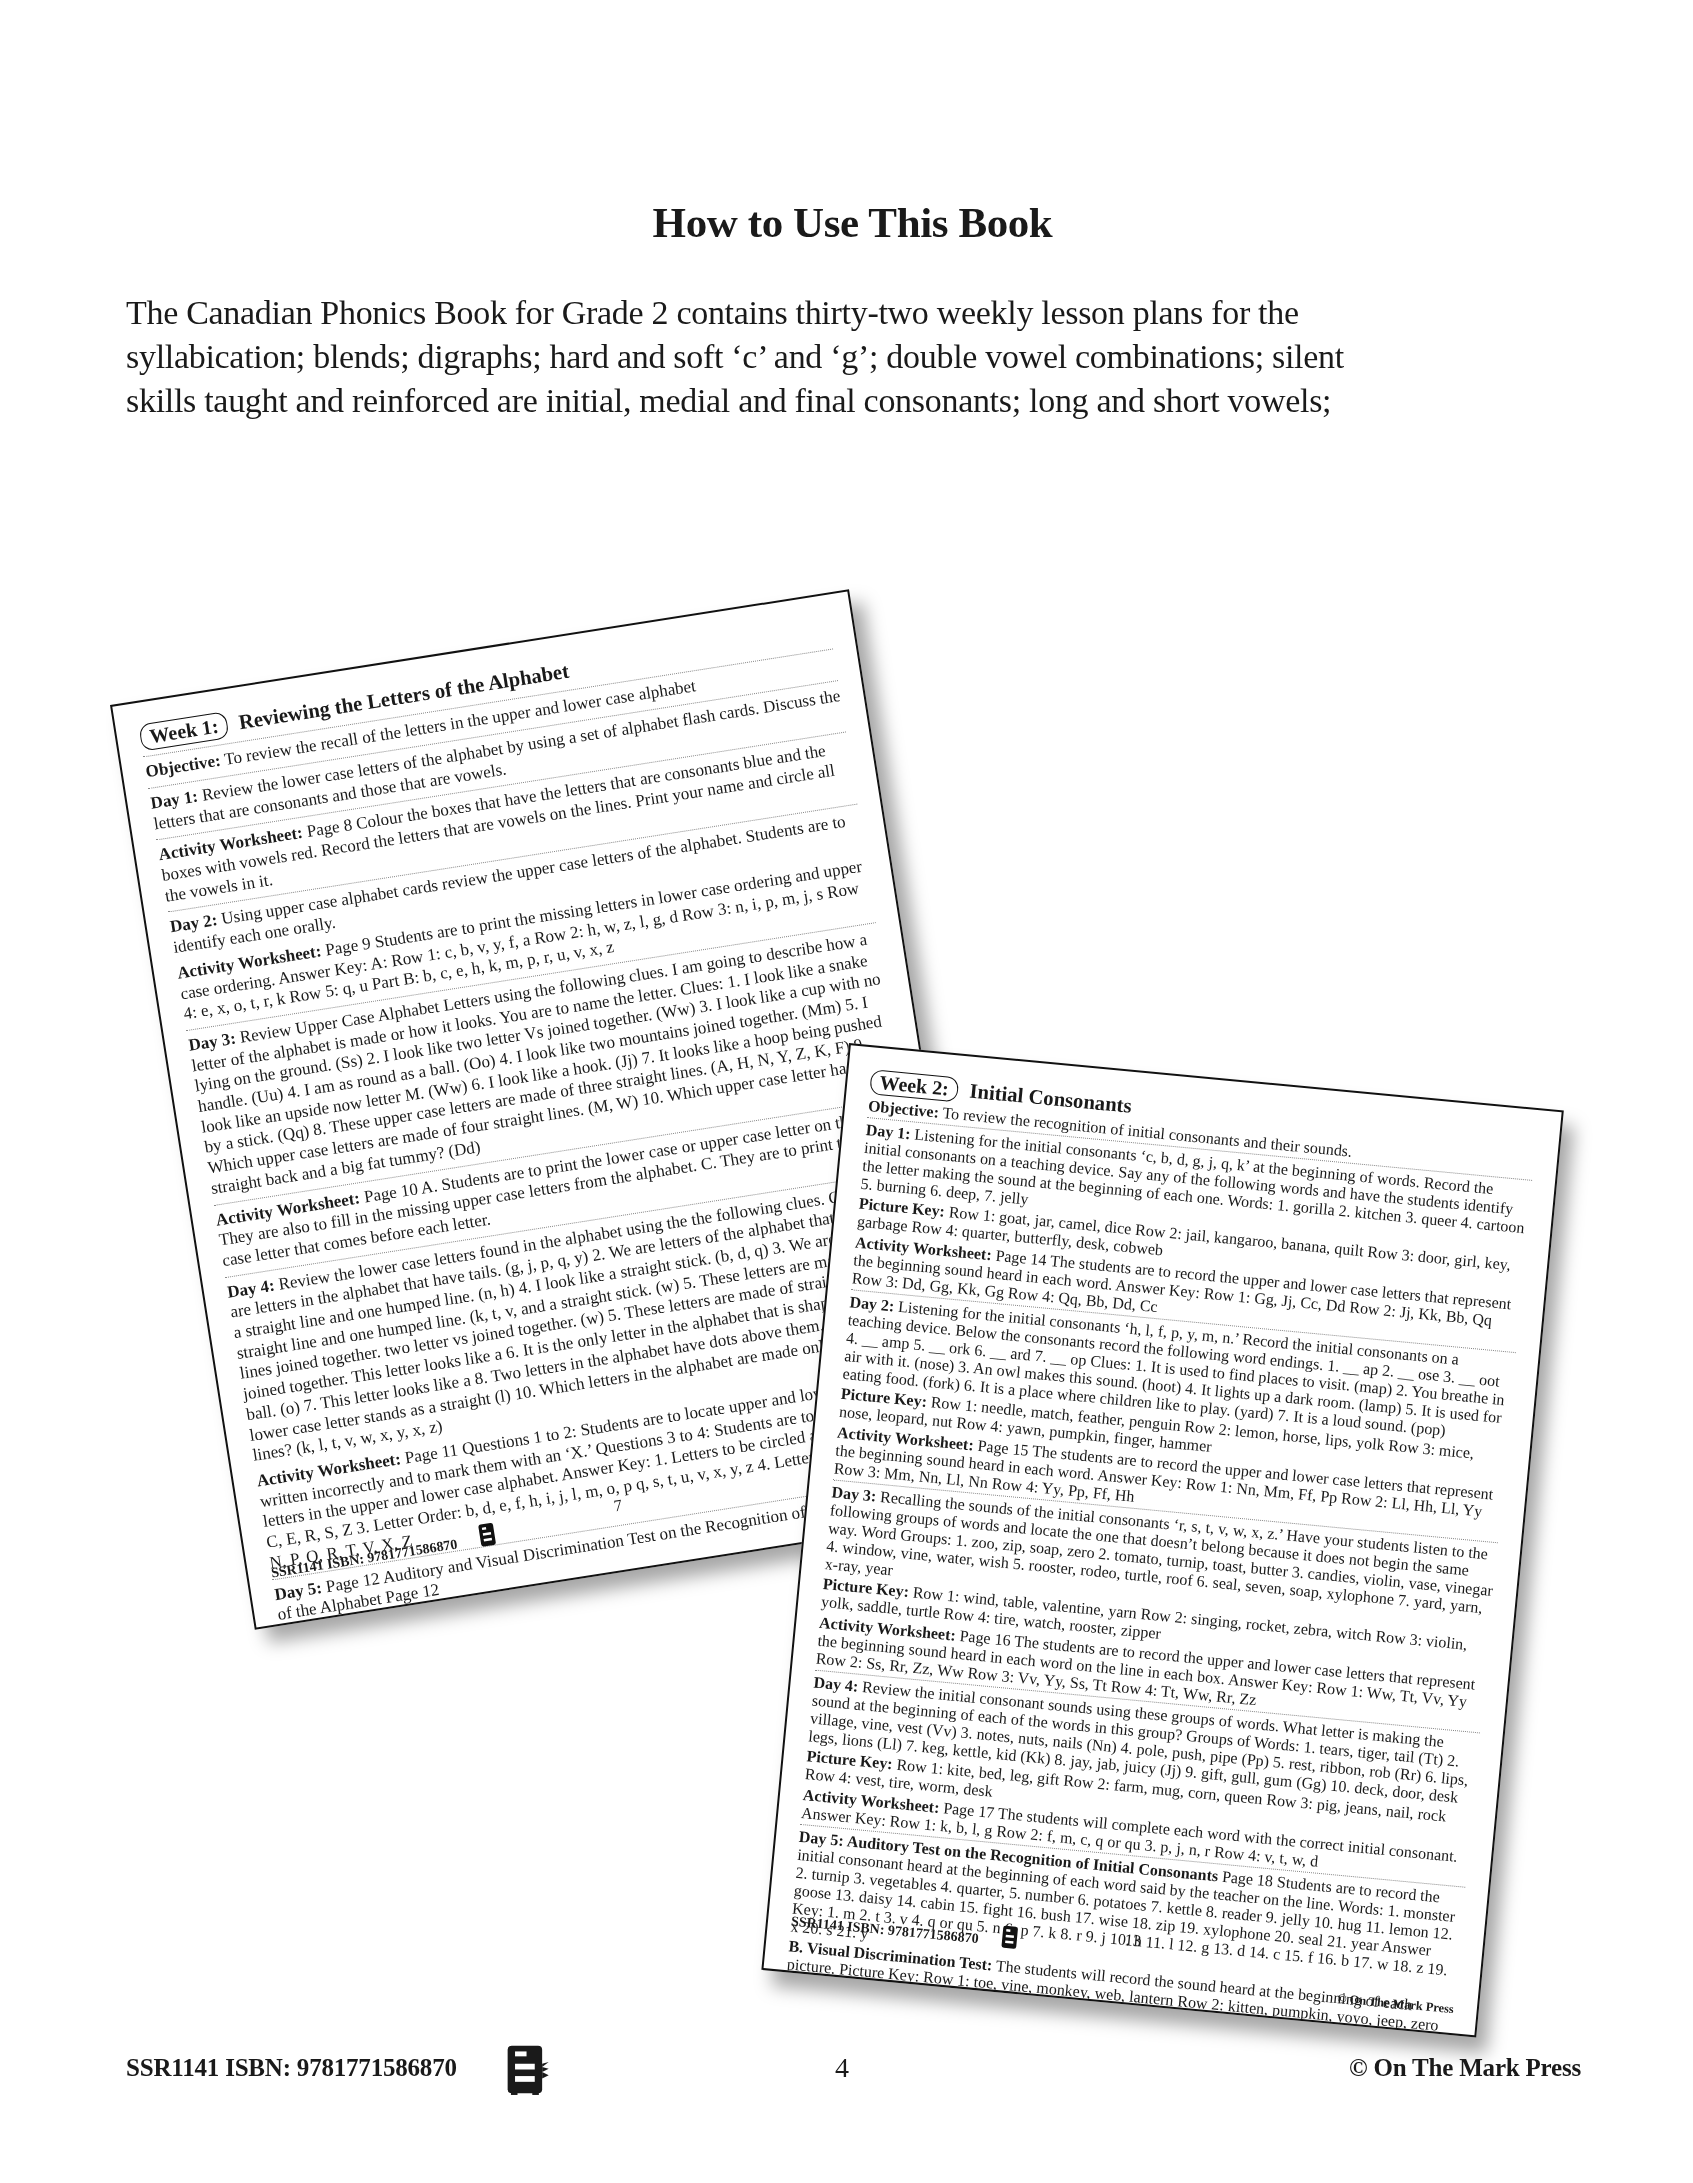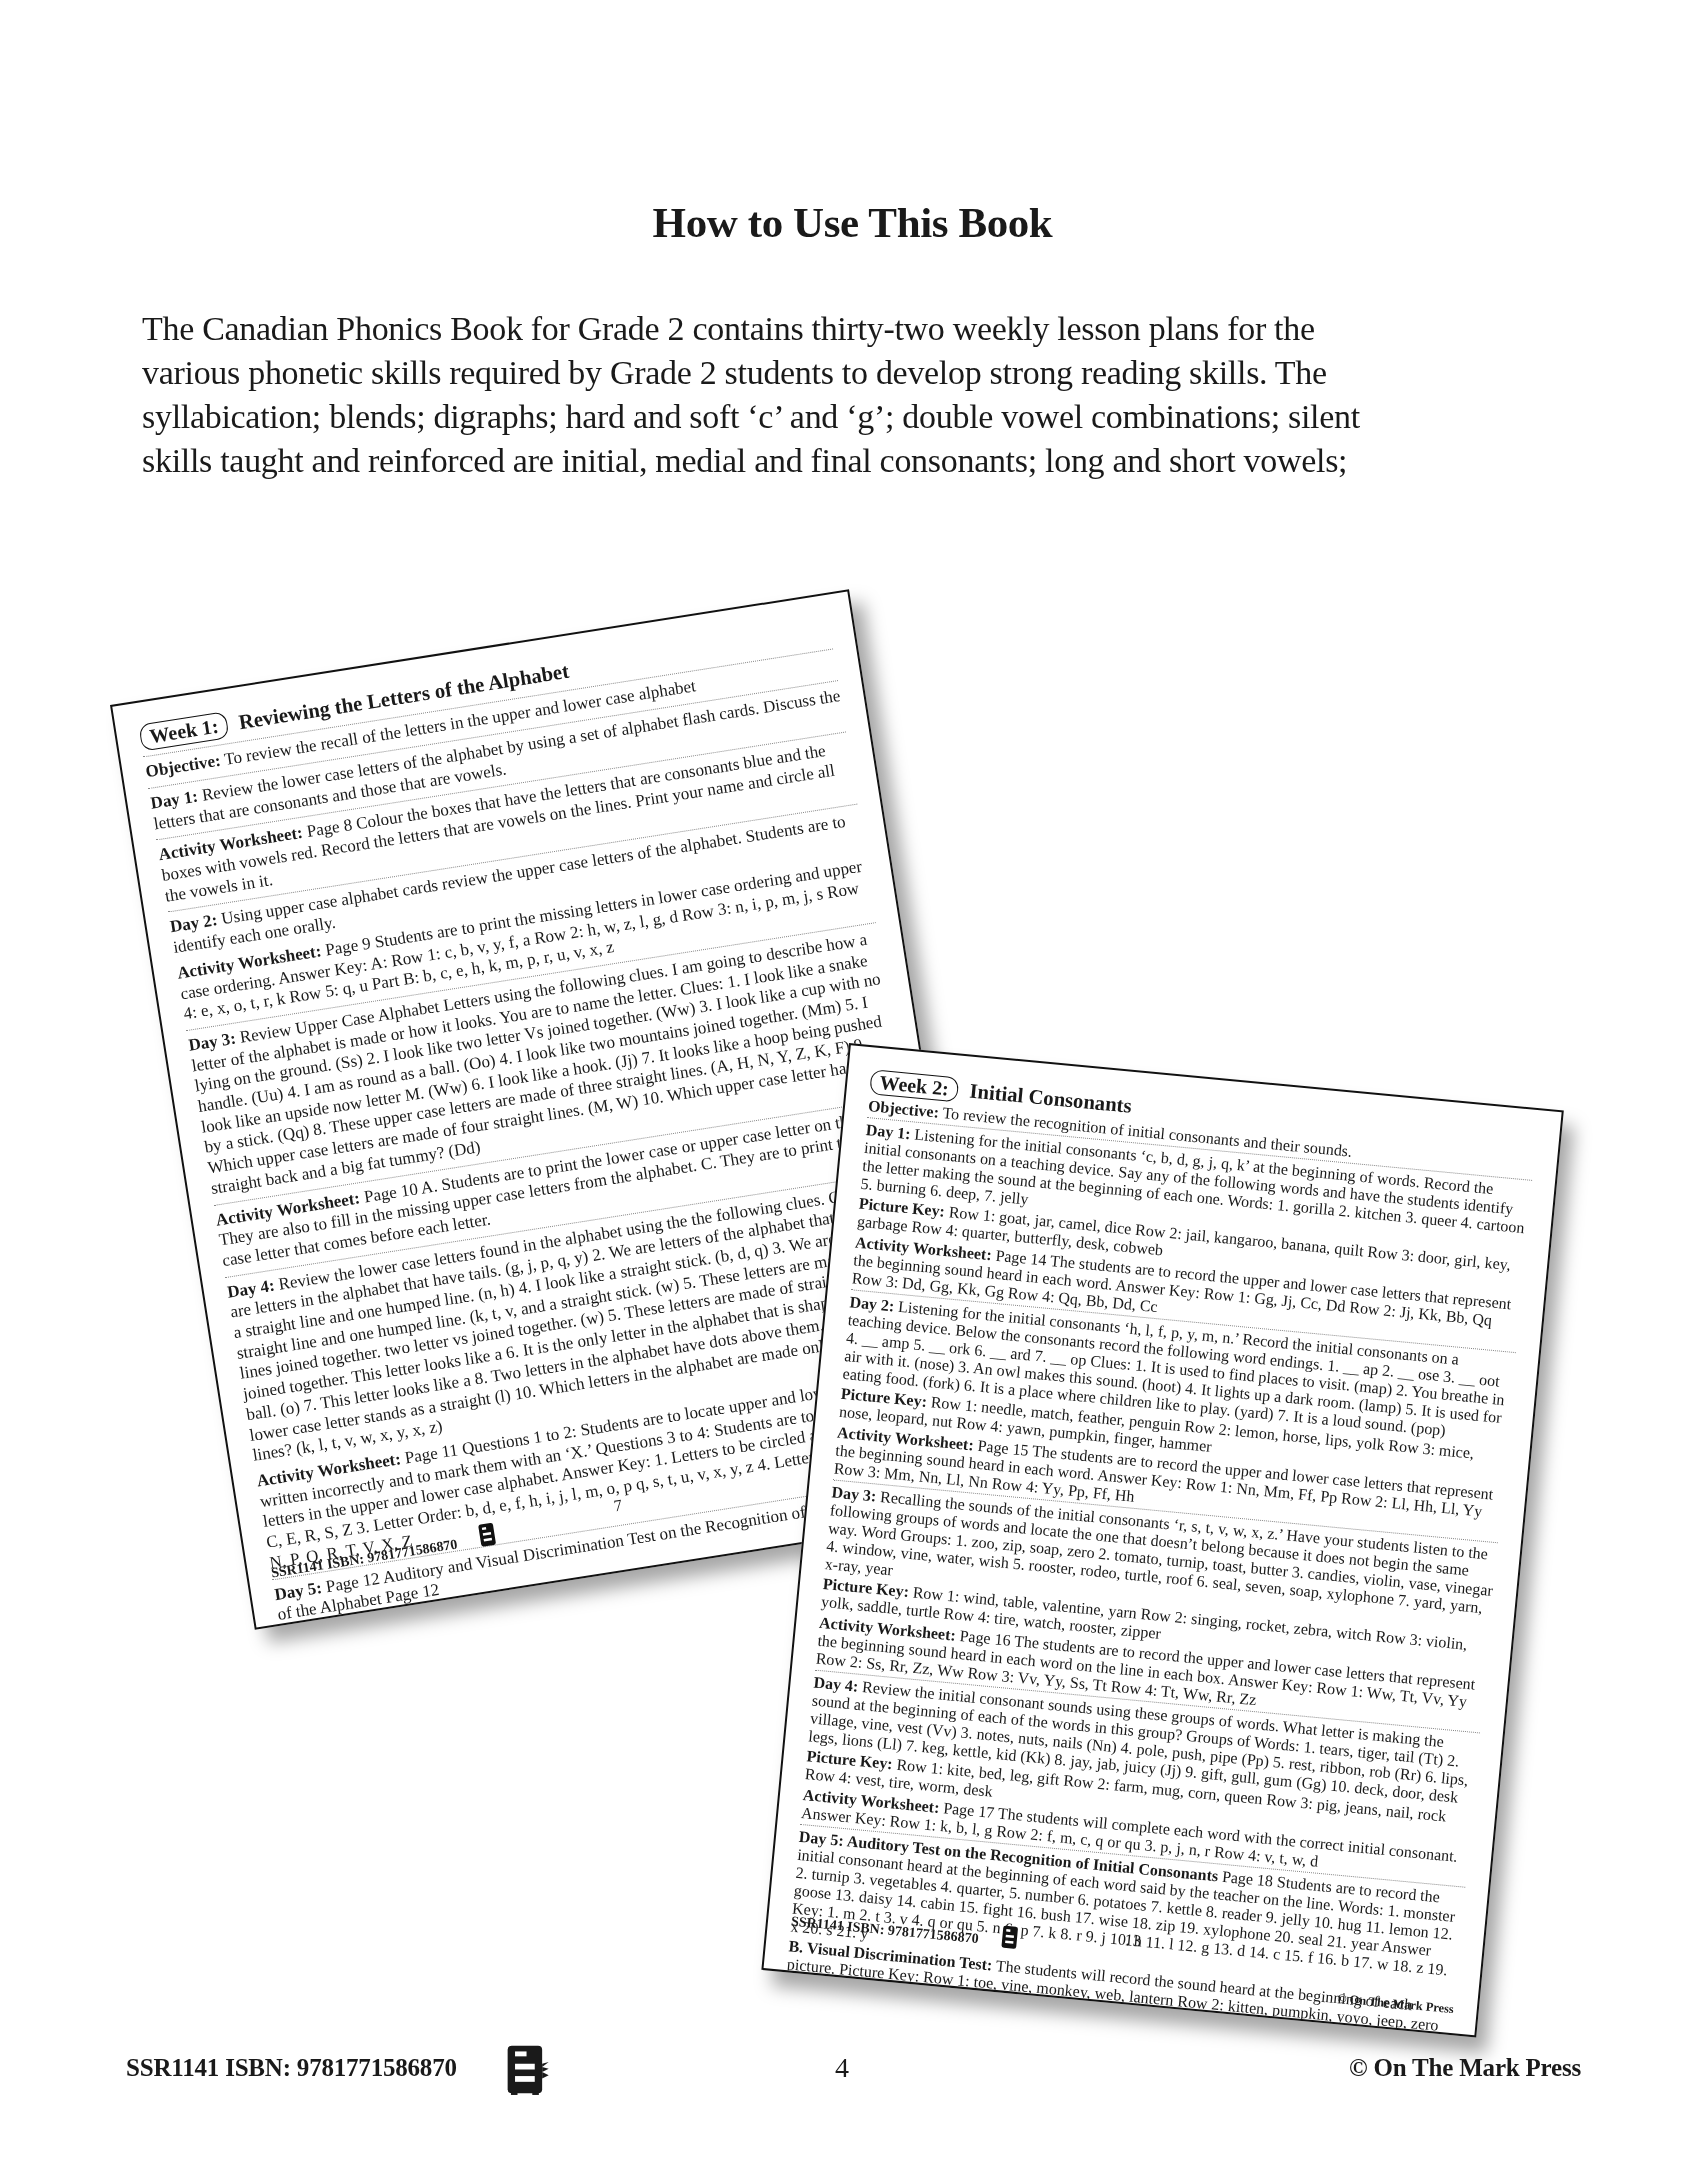--- a/index.html
+++ b/index.html
@@ -1,21 +1,21 @@
 <!DOCTYPE html>
 <html style="font-size:13.2px"><head>
 <meta charset="utf-8">
 <style>
   html, body { margin: 0; padding: 0; background: #ffffff; }
   body { width: 1693px; height: 2183px; position: relative; overflow: hidden;
          font-family: "Liberation Serif", "DejaVu Serif", serif; color: #1a1a1a; }
   .page-title { position: absolute; left: 0; width: 1693px; top: 192px; text-align: center;
                 font-weight: bold; font-size: 43px; letter-spacing: -0.4px; margin: 6px; }
   .intro { position: absolute; left: 126px; top: 291px; width: 1455px; font-size: 34px;
-           line-height: 44px; margin: 16px; letter-spacing: -0.3px; }
+           line-height: 44px; margin: 0; letter-spacing: -0.3px; }
   .intro span { display: block; white-space: nowrap; }
 
   .sheet { position: absolute; background: #fff; border: 2.5px solid #111; box-sizing: border-box;
            transform-origin: 0 0; box-shadow: 11.6px 15px 18px rgba(0,0,0,0.35);
            font-size: 17px; line-height: 20.7px; padding: 21.5px 23px 0 23px; overflow: hidden; }
   .sheet b { font-weight: bold; }
   .sheet .hdr { display: flex; align-items: center; gap: 11.6px; margin-bottom: 3.3px; }
   .sheet .week-badge { border: 1.7px solid #111; border-radius: 11.6px; padding: 2.5px 8.3px; font-weight: bold; font-size: 20px; }
   .sheet .week-title { font-weight: bold; font-size: 20.7px; }
   .sheet .sec { border-top: 0.8px dotted #888; padding-top: 5px; margin-top: 5px; }
@@ -38,21 +38,20 @@
   .footer .pno { position: absolute; left: 835px; top: 10px; font-size: 28px; }
   .footer .copy { position: absolute; right: 112px; top: 11.6px; font-weight: bold; letter-spacing: -0.2px; }
 </style>
 </head>
 <body>
 
 <h1 class="page-title">How to Use This Book</h1>
 
 <div class="intro">
   <span>The Canadian Phonics Book for Grade 2 contains thirty-two weekly lesson plans for the</span>
-  <span>various phonetic skills required by Grade 2 students to develop strong reading skills. The</span>
   <span>syllabication; blends; digraphs; hard and soft ‘c’ and ‘g’; double vowel combinations; silent</span>
   <span>skills taught and reinforced are initial, medial and final consonants; long and short vowels;</span>
 </div>
 
 <div class="sheet" id="sheet1">
   <div class="hdr">
     <span class="week-badge">Week 1:</span>
     <span class="week-title">Reviewing the Letters of the Alphabet</span>
   </div>
   <p class="sec"><b>Objective:</b><span> To review the recall of the letters in the upper and lower case alphabet</span></p>

